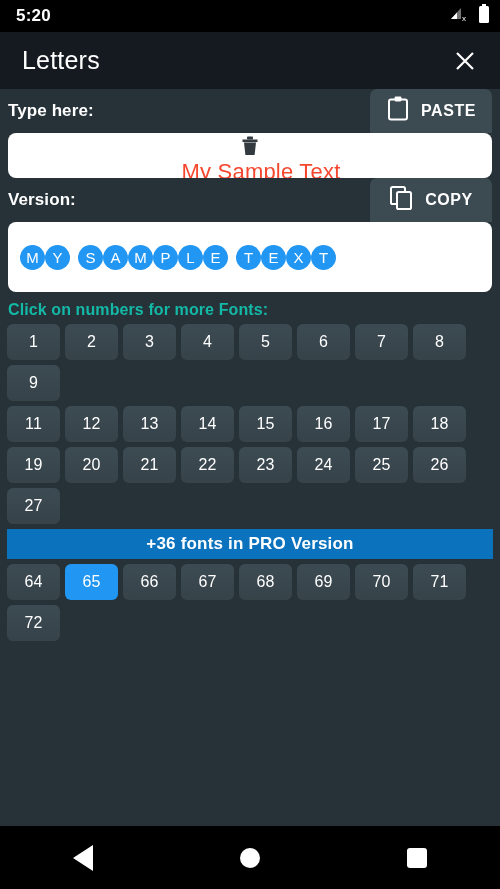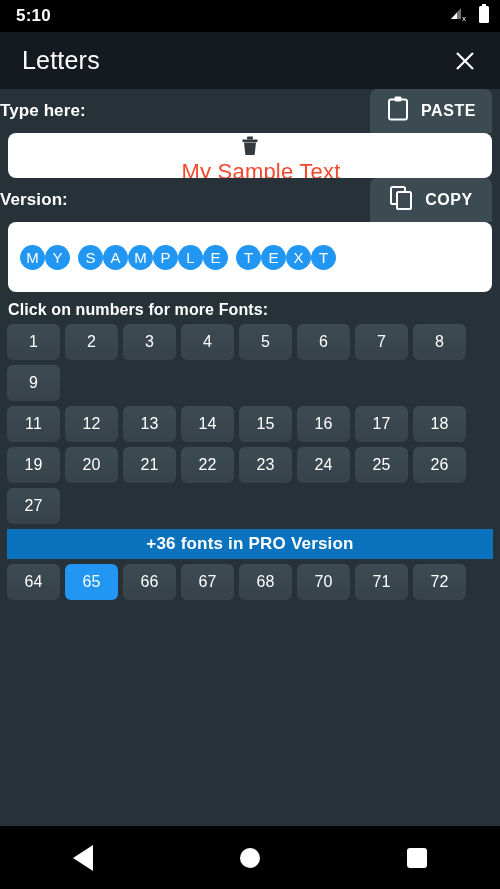--- a/index.html
+++ b/index.html
@@ -75,20 +75,21 @@
   .section-row {
     position: relative;
     height: 44px;
     display: flex;
     align-items: center;
   }
   .section-label {
     color: #ffffff;
     font-size: 17px;
     font-weight: bold;
+    padding-left: 8px;
     letter-spacing: 0.1px;
   }
   .action-btn {
     position: absolute;
     right: 8px;
     top: 0;
     height: 44px;
     min-width: 122px;
     background: #3c4a52;
     border-radius: 7px 7px 0 0;
@@ -153,21 +154,21 @@
     background: #2196f3;
     color: #ffffff;
     font-size: 15px;
     font-weight: normal;
     flex: 0 0 auto;
   }
   .circ-space { display: inline-block; width: 8px; flex: 0 0 auto; }
 
   
   .fonts-caption {
-    color: #ffffff;
+    color: #14b8a6;
     font-size: 16px;
     font-weight: bold;
     padding: 9px 0 5px 8px;
     letter-spacing: 0.1px;
   }
   .num-grid {
     display: flex;
     flex-wrap: wrap;
     gap: 5px;
     padding: 0 7px;
@@ -233,21 +234,21 @@
     border-radius: 3px;
     background: #ffffff;
   }
 </style>
 </head>
 <body>
 
 <div id="app">
 
   <div class="statusbar">
-    <span class="status-time">5:10</span>
+    <span class="status-time">5:20</span>
     <div class="status-right">
       <span>
         <svg width="20" height="18" viewBox="0 0 20 18">
           <path d="M2 14 L12 3 L12 14 Z" fill="#ffffff" opacity="0.45"></path>
           <path d="M2 14 L8 7.5 L8 14 Z" fill="#ffffff"></path>
           <text x="13" y="16" font-family="Liberation Sans, sans-serif" font-size="8" fill="#ffffff">x</text>
         </svg>
       </span>
       <span>
         <svg width="12" height="20" viewBox="0 0 12 20">
@@ -360,20 +361,21 @@
           <div class="num-btn">26</div>
           <div class="num-btn">27</div>
         </div>
       <div class="pro-banner">+36 fonts in PRO Version</div>
       <div class="num-grid">
           <div class="num-btn">64</div>
           <div class="num-btn selected">65</div>
           <div class="num-btn">66</div>
           <div class="num-btn">67</div>
           <div class="num-btn">68</div>
+          <div class="num-btn">69</div>
           <div class="num-btn">70</div>
           <div class="num-btn">71</div>
           <div class="num-btn">72</div>
         </div>
     </div>
 
   </div>
 
   <div class="navbar">
     <div class="nav-btn">

